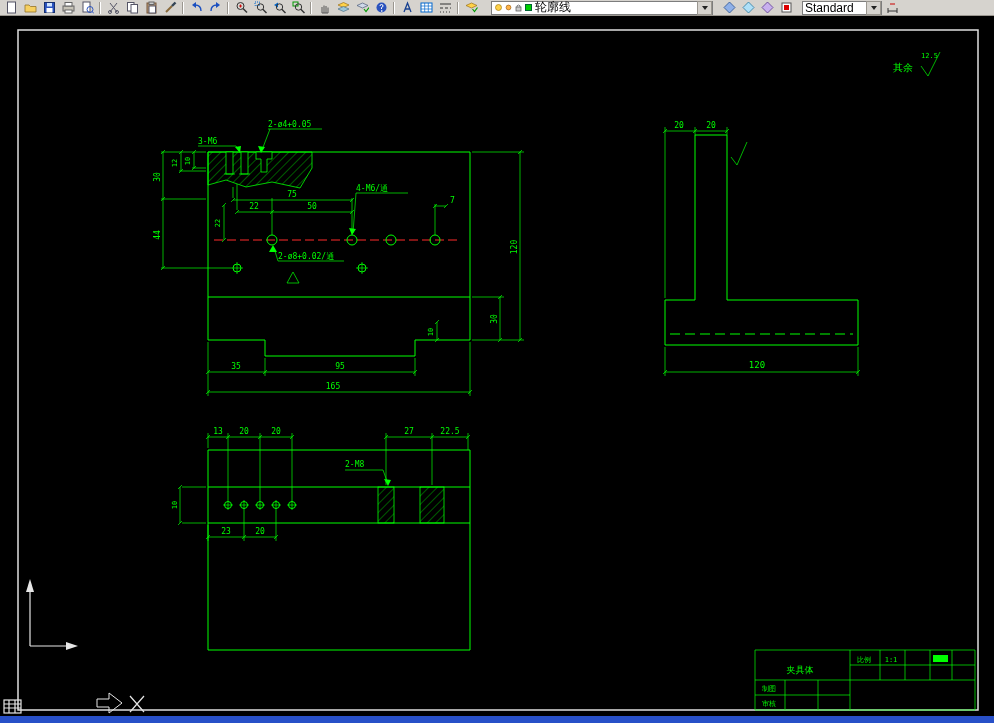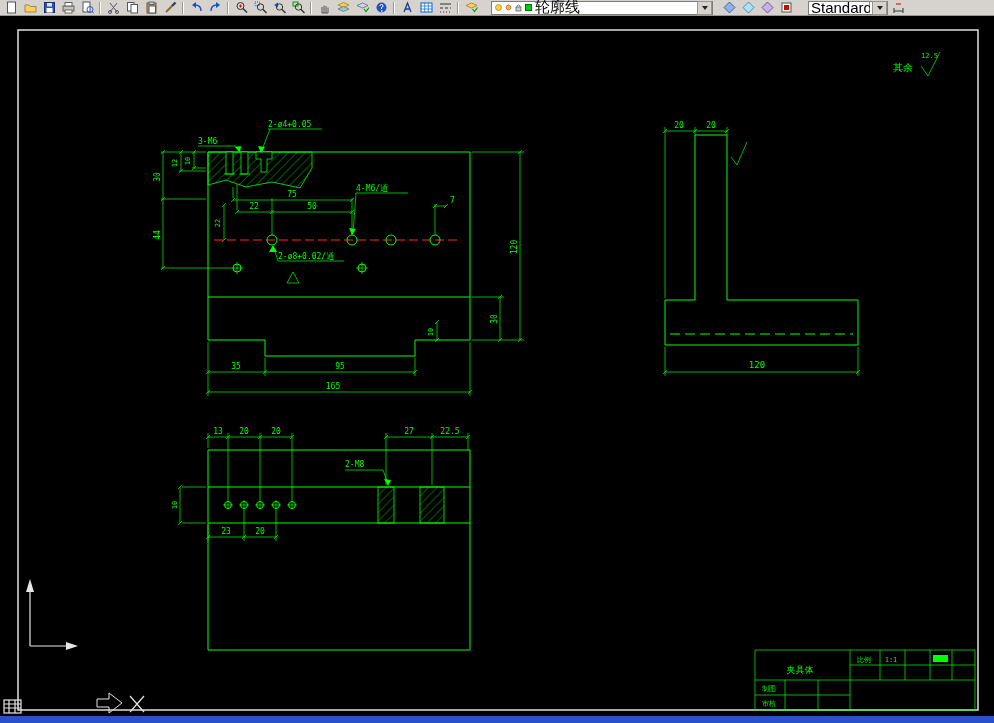--- a/index.html
+++ b/index.html
@@ -2,21 +2,21 @@
 <html><head>
 <meta charset="utf-8">
 <style>
   html,body{margin:0;padding:0;background:#000;}
   .app{width:994px;height:723px;position:relative;font-family:"Liberation Sans",sans-serif;overflow:hidden;}
   
   .toolbar{height:16px;background:#d6d3ce;border-bottom:1px solid #9a968f;display:flex;align-items:center;padding:0 2px;gap:1px;box-sizing:border-box;}
   .tbtn{width:18px;height:14px;display:flex;align-items:center;justify-content:center;flex:0 0 auto;}
   .tbtn svg{display:block;}
   .tsep{width:0;height:12px;border-left:1px solid #9a968f;border-right:1px solid #ffffff;margin:0 2px;flex:0 0 auto;}
-  .combo{display:flex;align-items:center;height:14px;background:#fff;border:1px solid #7d7d7d;box-sizing:border-box;font-size:15px;color:#000;padding-left:2px;flex:0 0 auto;}
+  .combo{display:flex;align-items:center;height:14px;background:#fff;border:1px solid #7d7d7d;box-sizing:border-box;font-size:12px;color:#000;padding-left:2px;flex:0 0 auto;}
   .combo .ctext{white-space:nowrap;overflow:hidden;flex:1;font-family:"Liberation Sans",sans-serif;}
   .combo .cbtn{width:13px;height:12px;background:#d6d3ce;border:1px solid #9a968f;display:flex;align-items:center;justify-content:center;margin-left:2px;flex:0 0 auto;}
   .tri{width:0;height:0;border-left:3px solid transparent;border-right:3px solid transparent;border-top:4px solid #222;}
   .mini{display:flex;gap:1px;margin-right:2px;flex:0 0 auto;}
   .mini svg{display:block;}
   
   .canvas{width:994px;height:707px;background:#000;}
   svg.draw text{fill:#00ff00;font-family:"DejaVu Sans Mono",monospace;font-size:9px;}
   svg.draw .t10{font-size:10px;} svg.draw .t8{font-size:8px;} svg.draw .t7{font-size:7px;}
   svg.draw .mid{text-anchor:middle;}
@@ -233,21 +233,21 @@
           <polygon points="6.5,1 12,6.5 6.5,12 1,6.5" fill="#c8b0ee" stroke="#5a3890" stroke-width="0.8"></polygon>
         </svg>
       </div>
     <div class="tbtn">
         <svg width="13" height="13">
           <rect x="2" y="2" width="9" height="9" fill="#fff" stroke="#555"></rect>
           <rect x="4" y="4" width="5" height="5" fill="#d00"></rect>
         </svg>
       </div>
 
-    <div class="combo" style="width:80px;margin-left:12px;">
+    <div class="combo" style="width:80px;margin-left:6px;">
       <span class="ctext">Standard</span>
       <span class="cbtn">
           <span class="tri"></span>
         </span>
     </div>
 
     <div class="tbtn">
         <svg width="13" height="13">
           <path d="M2,10 L11,10 M2,7 V12 M11,7 V12" stroke="#333" fill="none"></path>
           <path d="M4,3 L9,3" stroke="#c00" fill="none"></path>

